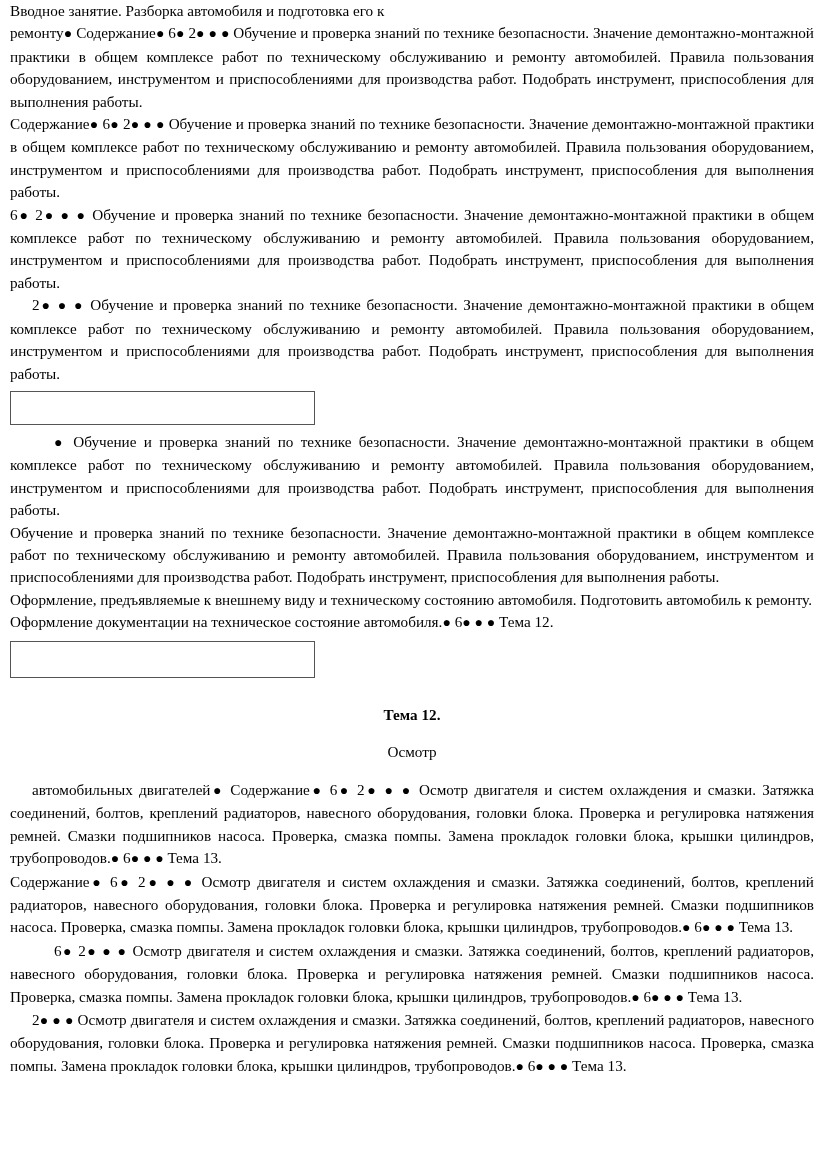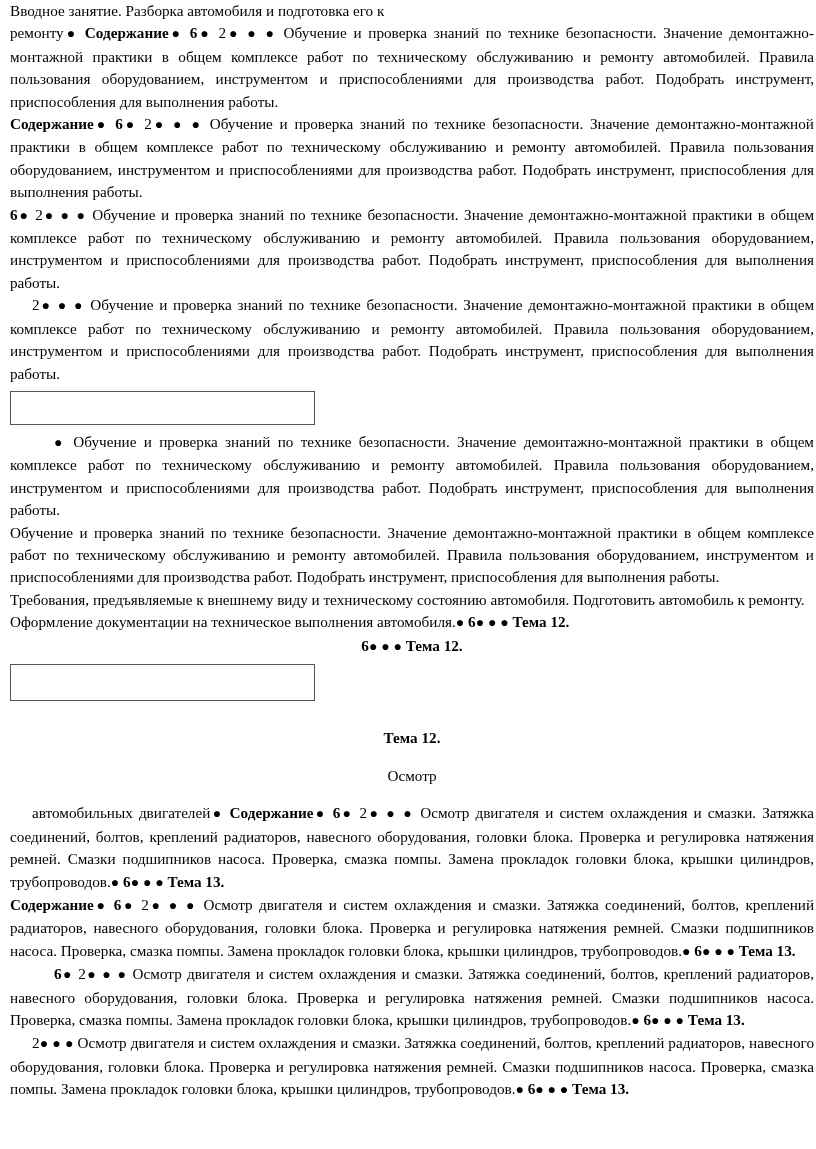--- a/index.html
+++ b/index.html
@@ -34,21 +34,21 @@
     margin: 0;
     hyphens: none;
   }
   .p.center {
     text-align: center;
   }
   .p.left {
     text-align: left;
   }
 
-  .b { font-weight: bold; }
+  .b { font-weight: normal; }
 
   
   .sep {
     font-weight: bold;
     font-size: 14px;
     letter-spacing: 0;
   }
 
   .indent-1 { text-indent: 22px; }
   .indent-2 { text-indent: 44px; }
@@ -95,25 +95,24 @@
   <p class="p indent-1"><span>2</span><span class="sep">●</span> <span class="sep">●</span> <span class="sep">●</span> <span>Обучение и проверка знаний по технике безопасности. Значение демонтажно-монтажной практики в общем комплексе работ по техническому обслуживанию и ремонту автомобилей. Правила пользования оборудованием, инструментом и приспособлениями для производства работ. Подобрать инструмент, приспособления для выполнения работы.</span></p>
 
   <div class="formbox one" style="width: 305px; height: 34px; border-color: rgb(85, 85, 85);"></div>
 
   <div class="spacer-sm"></div>
 
   <p class="p indent-2"><span class="sep">●</span> <span>Обучение и проверка знаний по технике безопасности. Значение демонтажно-монтажной практики в общем комплексе работ по техническому обслуживанию и ремонту автомобилей. Правила пользования оборудованием, инструментом и приспособлениями для производства работ. Подобрать инструмент, приспособления для выполнения работы.</span></p>
 
   <p class="p"><span>Обучение и проверка знаний по технике безопасности. Значение демонтажно-монтажной практики в общем комплексе работ по техническому обслуживанию и ремонту автомобилей. Правила пользования оборудованием, инструментом и приспособлениями для производства работ. Подобрать инструмент, приспособления для выполнения работы.</span></p>
 
-  <p class="p"><span>Требования, предъявляемые к внешнему виду и техническому состоянию автомобиля. Подготовить автомобиль к ремонту.</span></p>
+  <p class="p"><span>Оформление, предъявляемые к внешнему виду и техническому состоянию автомобиля. Подготовить автомобиль к ремонту.</span></p>
 
-  <p class="p left"><span>Оформление документации на техническое выполнения автомобиля.</span><span class="sep">●</span> <span class="b">6</span><span class="sep">●</span> <span class="sep">●</span> <span class="sep">●</span> <span class="b">Тема 12.</span></p>
+  <p class="p left"><span>Оформление документации на техническое состояние автомобиля.</span><span class="sep">●</span> <span class="b">6</span><span class="sep">●</span> <span class="sep">●</span> <span class="sep">●</span> <span class="b">Тема 12.</span></p>
 
-  <p class="p center"><span class="b">6</span><span class="sep">●</span> <span class="sep">●</span> <span class="sep">●</span> <span class="b">Тема 12.</span></p>
 
 
   <div class="spacer-sm"></div>
 
   <div class="formbox two" style="width: 305px; height: 37px; border-color: rgb(85, 85, 85);"></div>
 
   <div class="spacer-md"></div>
 
   <p class="heading-center">Тема 12.</p>
 

